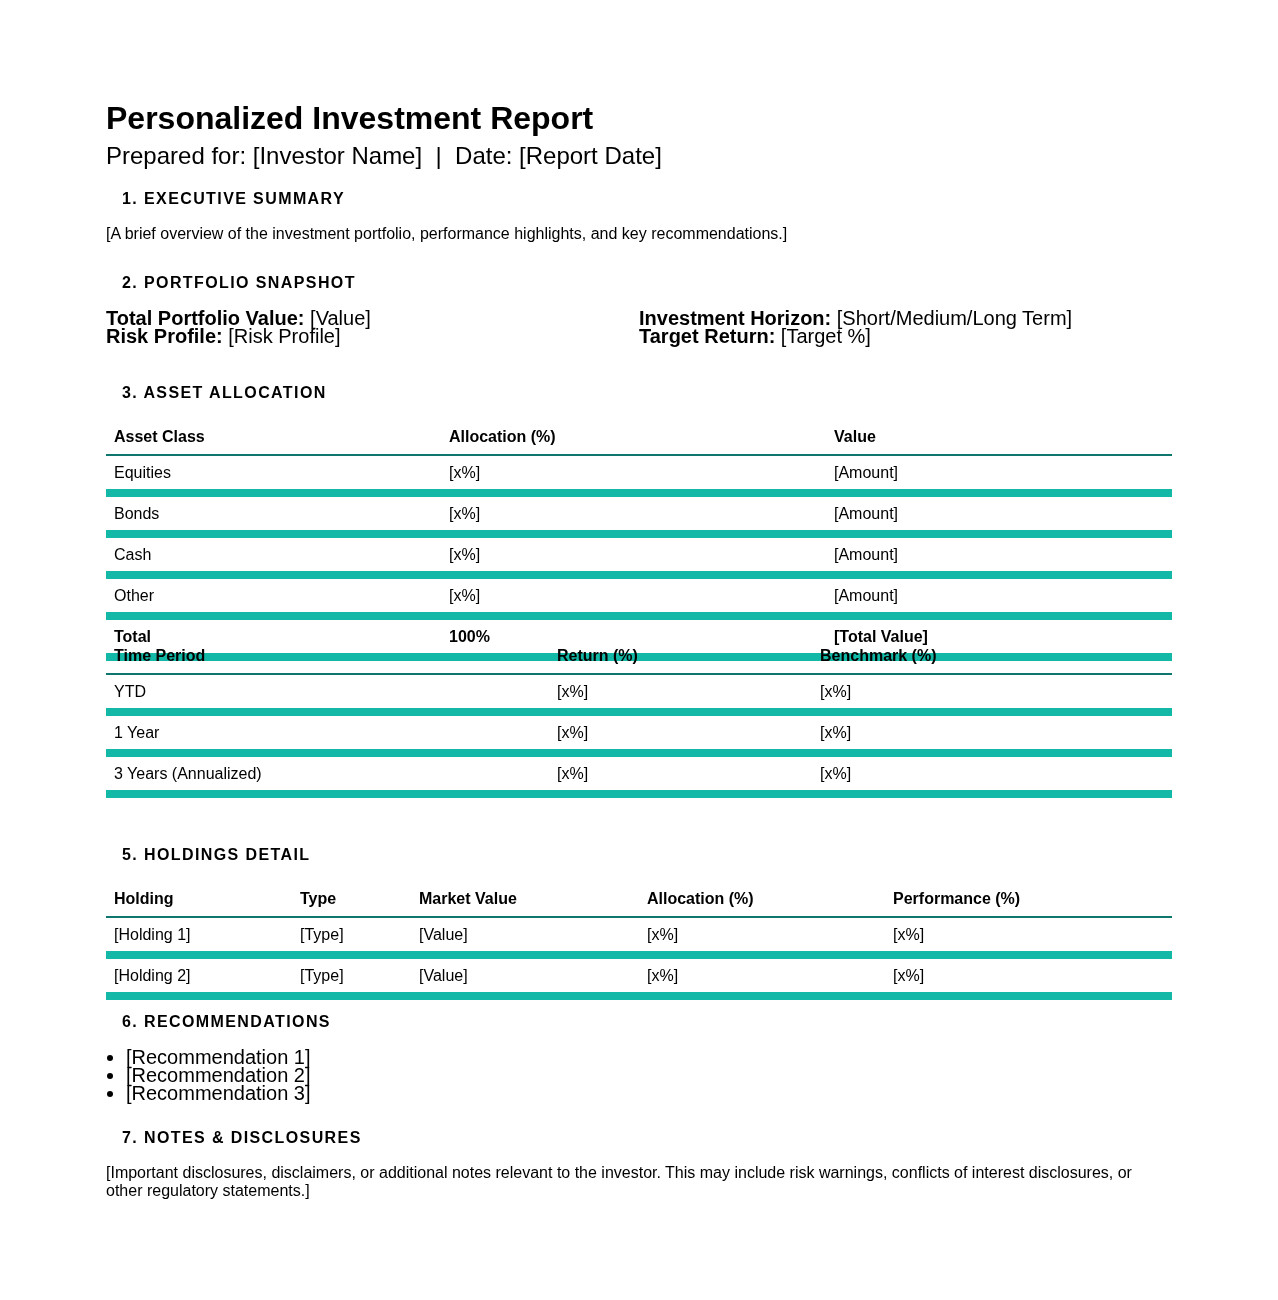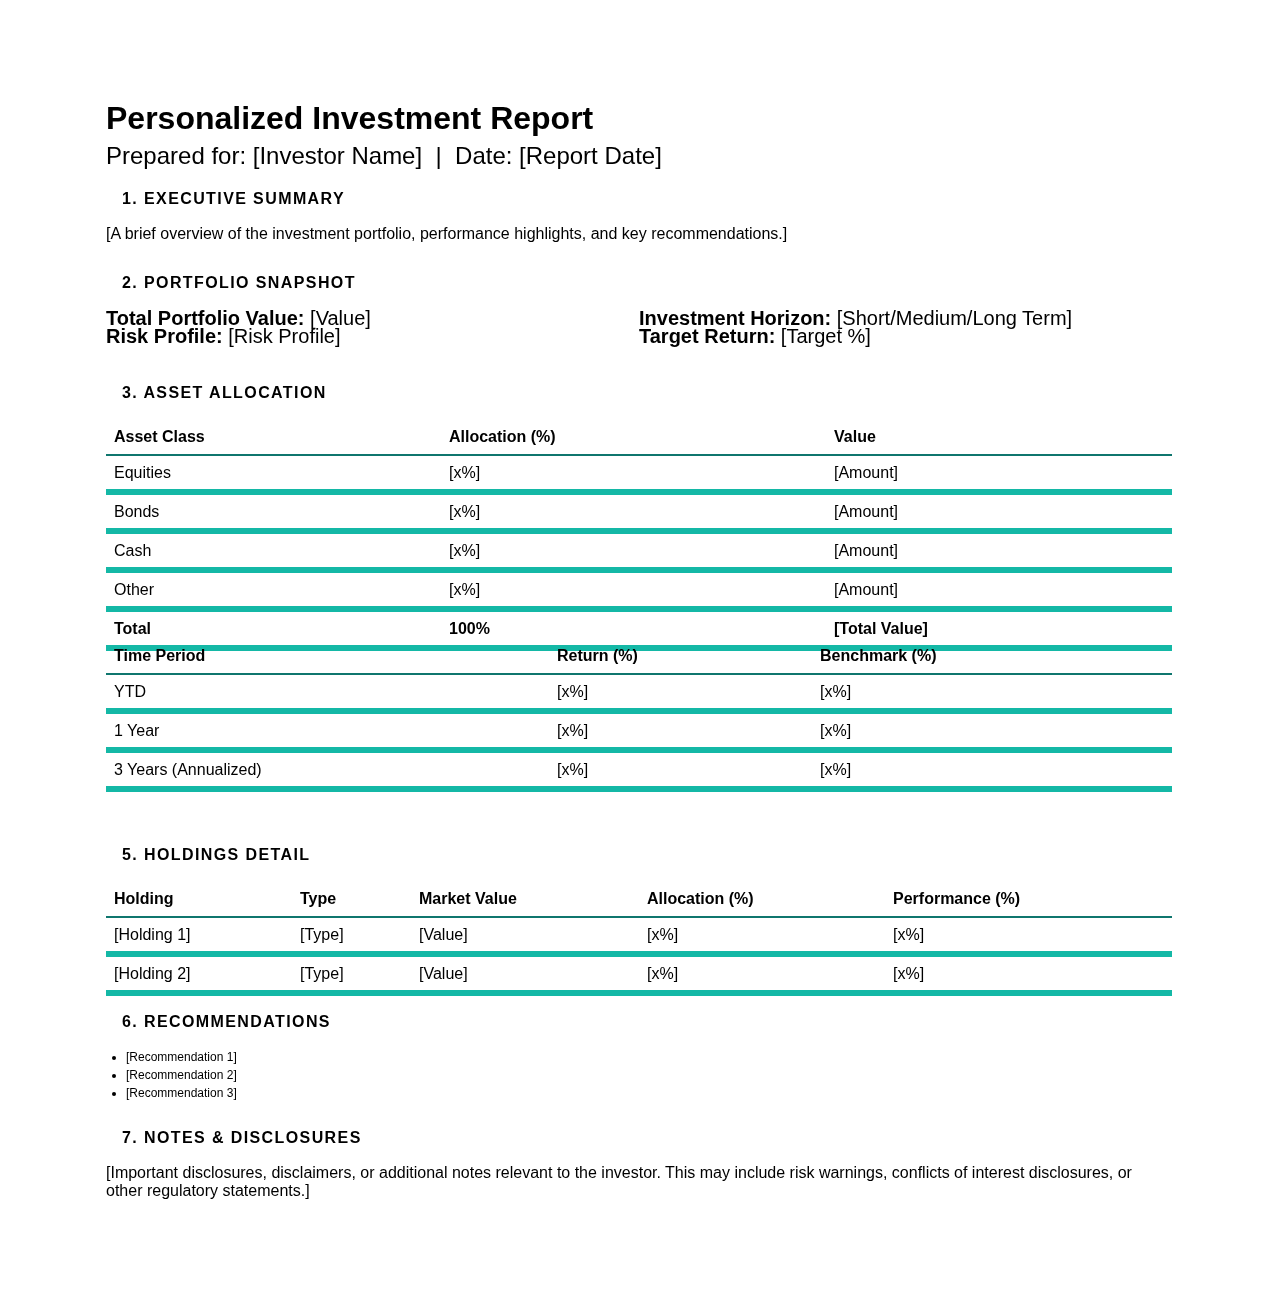--- a/index.html
+++ b/index.html
@@ -8,23 +8,23 @@
   h1 { font-size: 32px; font-weight: bold; margin: 0; line-height: 44px; }
   .subtitle { font-size: 24px; margin-top: 4px; line-height: 24px; }
   h2 { font-size: 16px; font-weight: bold; letter-spacing: 1.4px; margin: 16px; line-height: 20px; }
   .sec { position: absolute; left: 0; width: 1066px; }
   p { margin: 0; font-size: 16px; line-height: 18px; }
   .snap { display: flex; font-size: 20px; line-height: 18px; margin-top: 11px; }
   .snap .col { width: 553px; }
   .snap b { font-weight: bold; }
   table { border-collapse: collapse; width: 1066px; font-size: 16px; }
   th { text-align: left; font-weight: bold; height: 35px; padding: 0 8px; vertical-align: middle; border-bottom: 2px solid #0f766e; }
-  td { height: 33px; padding: 0 8px; border-bottom: 6px solid #14b8a6; vertical-align: middle; }
+  td { height: 33px; padding: 0 8px; border-bottom: 8px solid #14b8a6; vertical-align: middle; }
   tr.total td { font-weight: bold; }
-  ul { margin: 12px 0 14px 0; padding-left: 20px; font-size: 12px; line-height: 18px; }
+  ul { margin: 12px 0 14px 0; padding-left: 20px; font-size: 20px; line-height: 18px; }
 </style>
 </head>
 <body>
 
 <div class="page">
   <div class="sec" style="top:16px">
     <h1>Personalized Investment Report</h1>
     <div class="subtitle" style="white-space:pre">Prepared for: [Investor Name]  |  Date: [Report Date]</div>
   </div>
 

